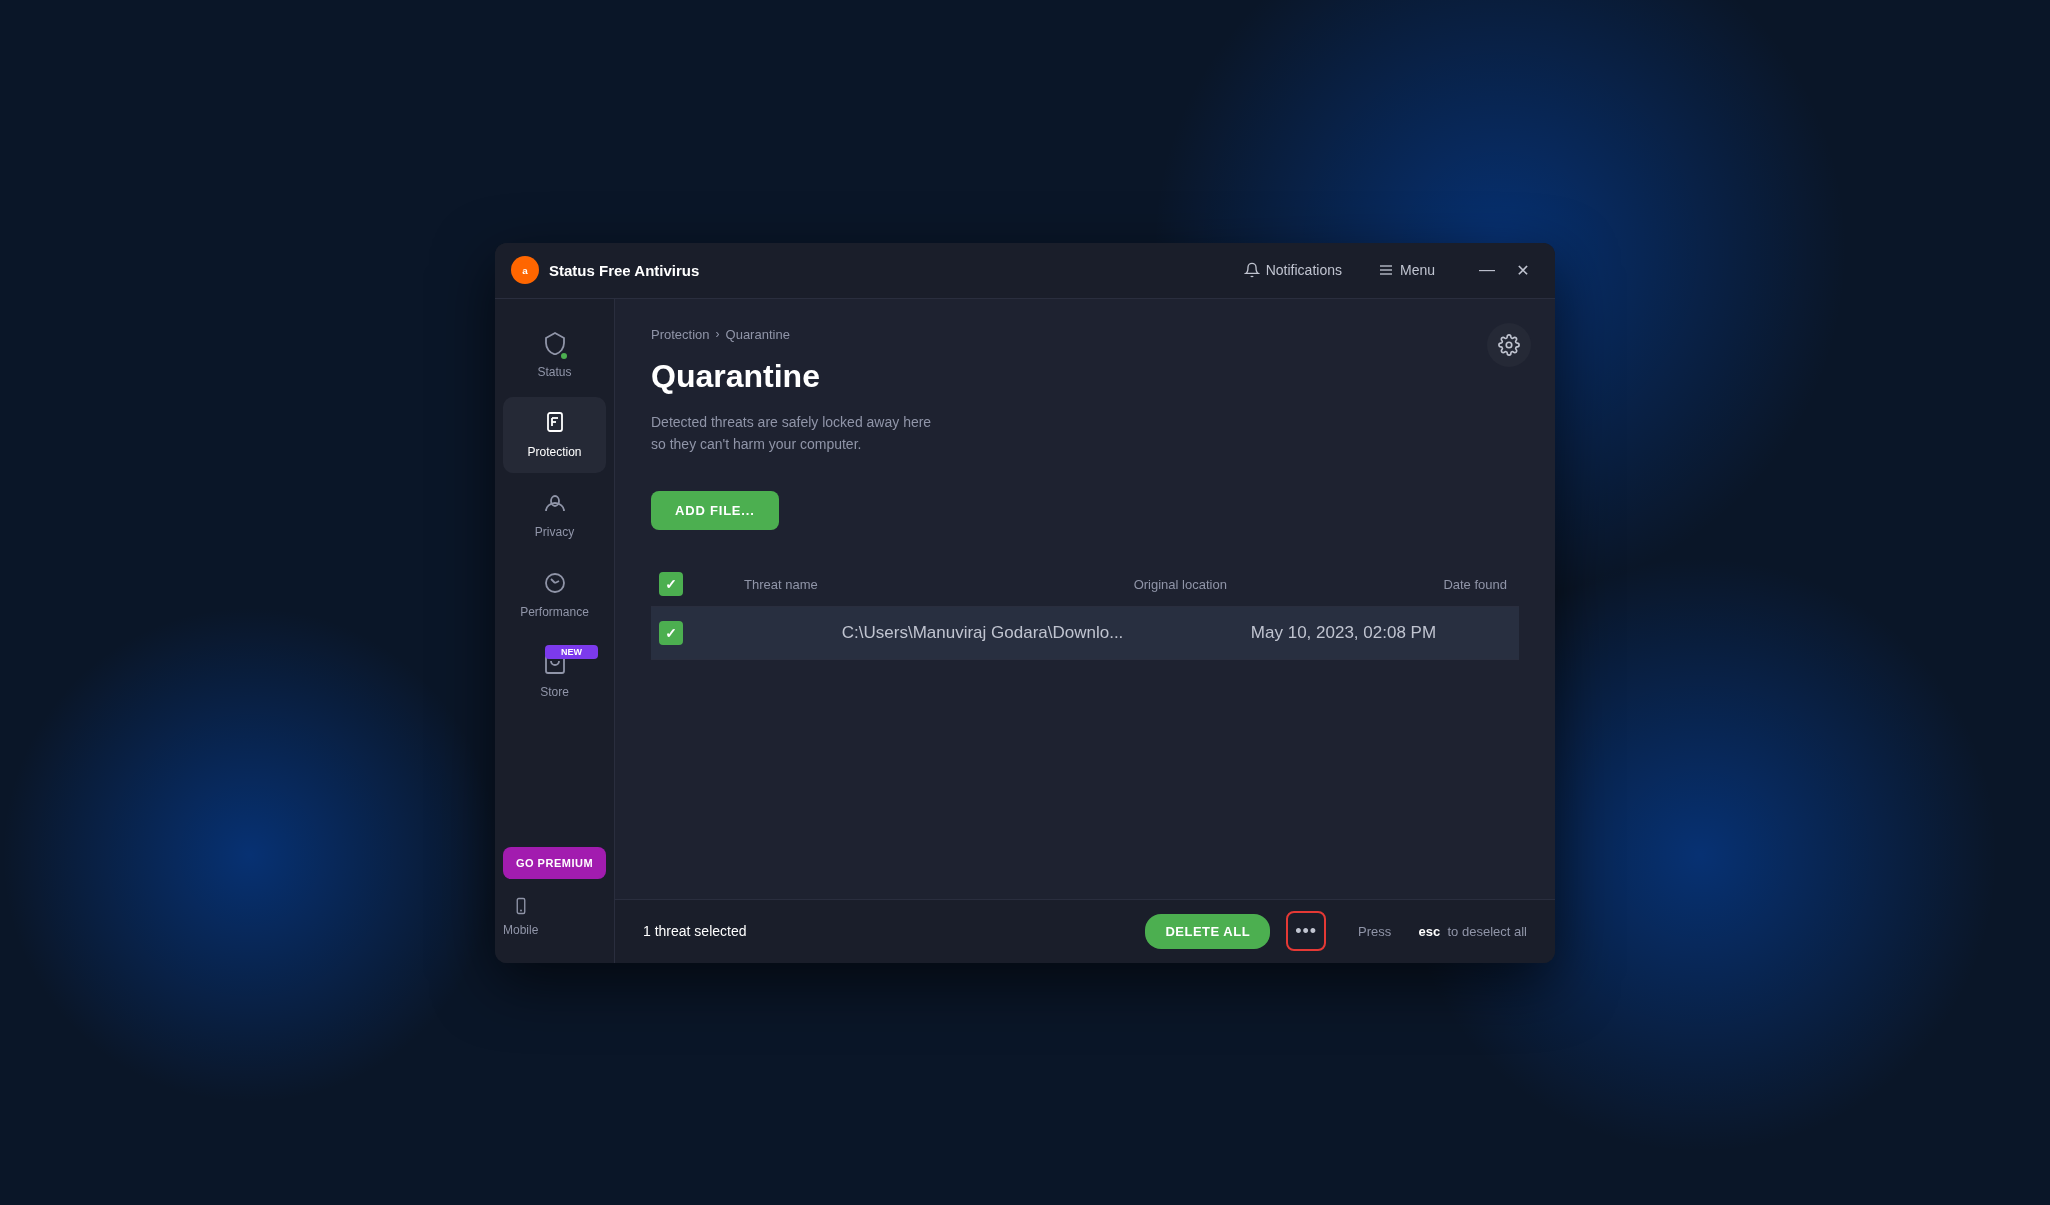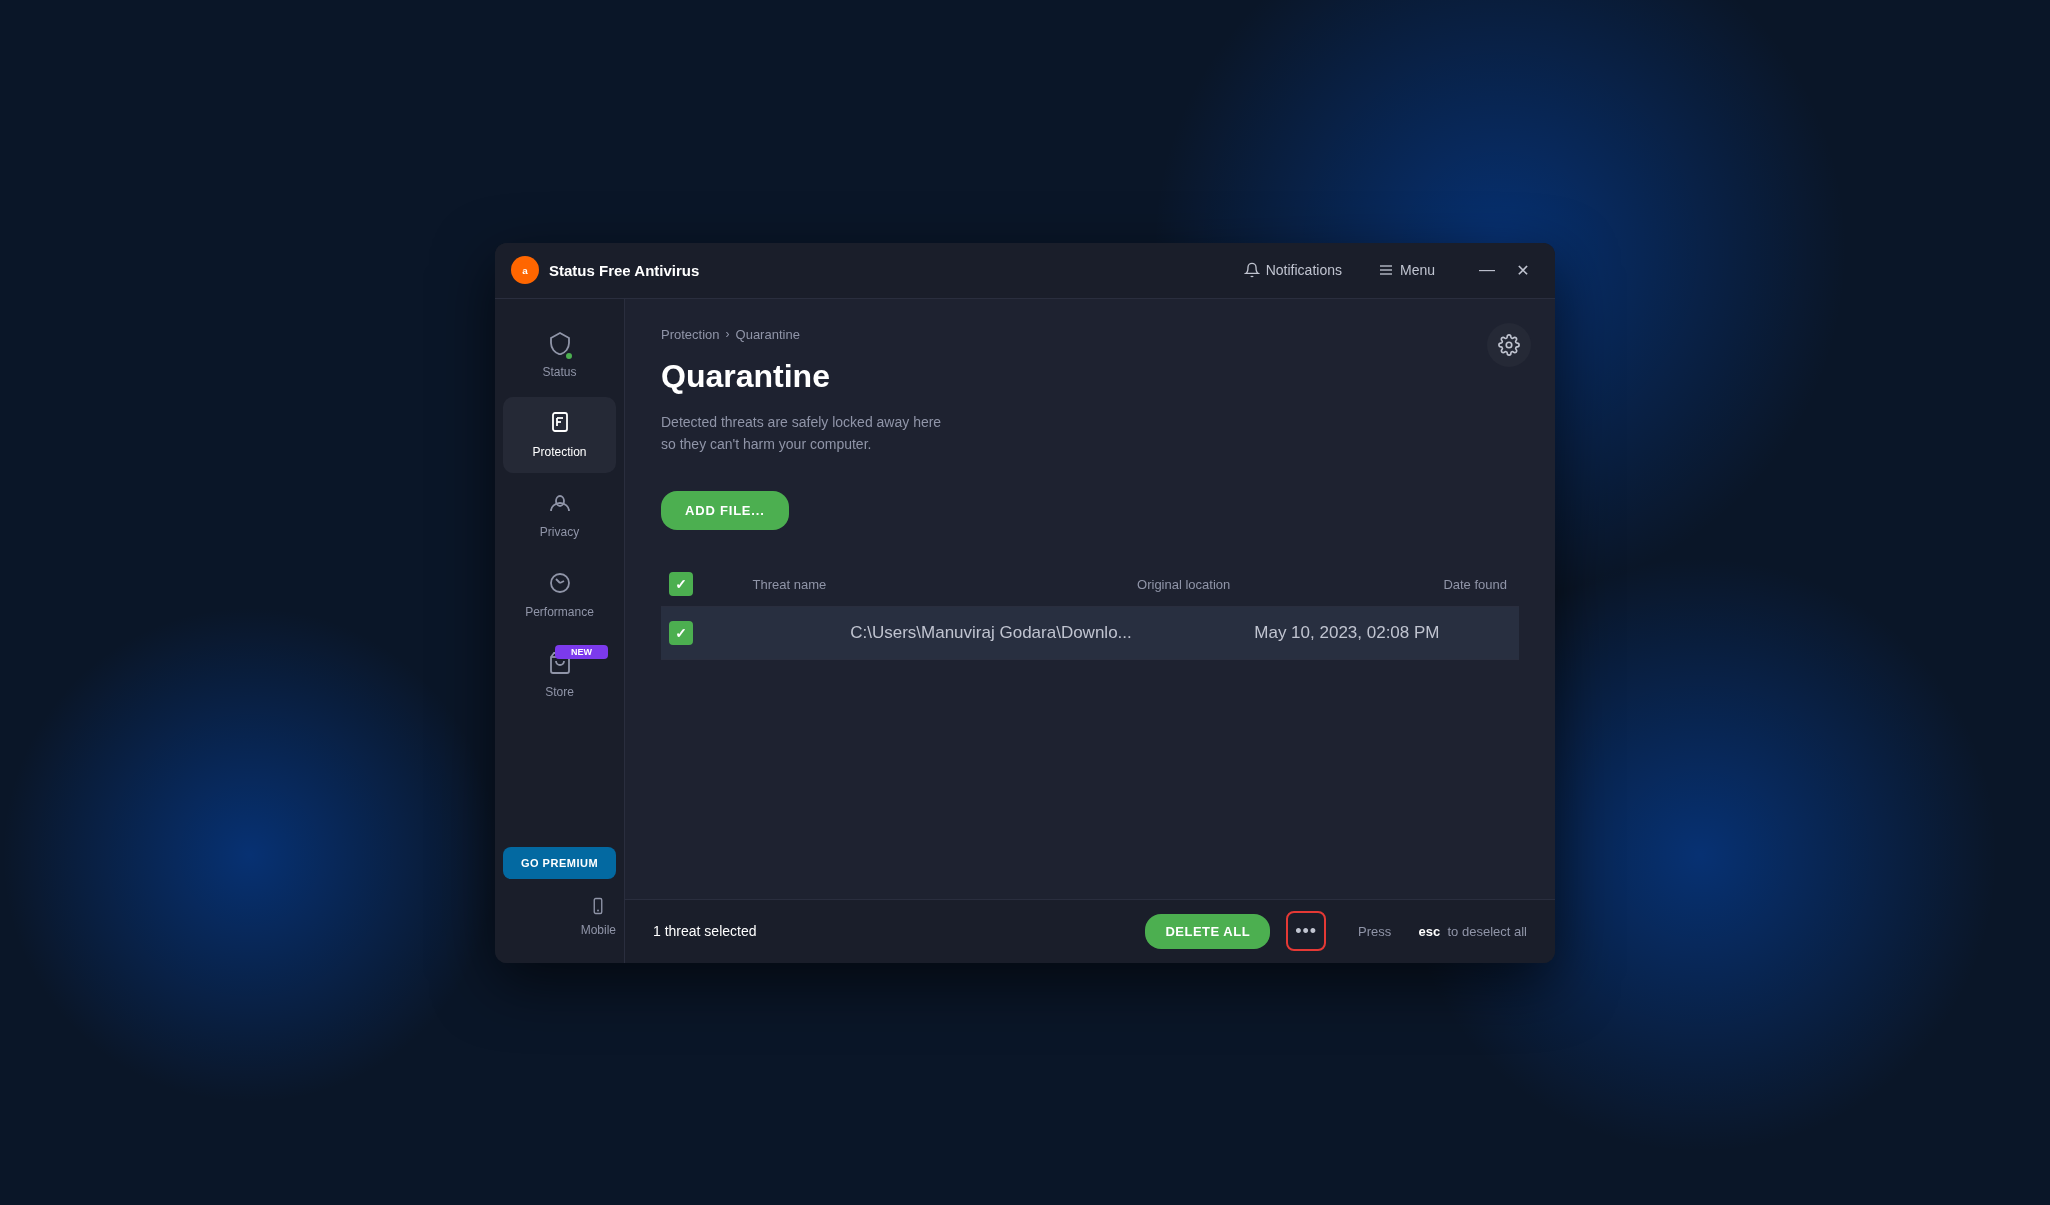--- a/index.html
+++ b/index.html
@@ -126,26 +126,26 @@
 
     
     .app-body {
       display: flex;
       flex: 1;
       overflow: hidden;
     }
 
     
     .sidebar {
-      width: 130px;
+      width: 120px;
       background: #1a1e2a;
       border-right: 1px solid #2a2e3e;
       display: flex;
       flex-direction: column;
-      align-items: flex-end;
+      align-items: flex-start;
       padding: 16px 0;
       flex-shrink: 0;
     }
 
     .sidebar-item {
       width: 100%;
       display: flex;
       flex-direction: column;
       align-items: center;
       padding: 14px 8px;
@@ -188,21 +188,21 @@
       font-weight: 700;
       padding: 2px 16px;
       border-radius: 4px;
       line-height: 1.2;
     }
 
     .go-premium-btn {
       width: calc(100% - 16px);
       margin: 8px;
       padding: 10px 6px;
-      background: #0369a1;
+      background: #a21caf;
       color: white;
       font-size: 11px;
       font-weight: 700;
       border: none;
       border-radius: 8px;
       cursor: pointer;
       text-align: center;
       letter-spacing: 0.5px;
     }
 
@@ -263,21 +263,21 @@
       margin-bottom: 36px;
     }
 
     .add-file-btn {
       background: #4caf50;
       color: white;
       font-size: 13px;
       font-weight: 700;
       border: none;
       padding: 12px 24px;
-      border-radius: 16px;
+      border-radius: 8px;
       cursor: pointer;
       letter-spacing: 0.8px;
       margin-bottom: 32px;
       display: inline-block;
     }
 
     
     .quarantine-table {
       width: 100%;
       border-collapse: collapse;

